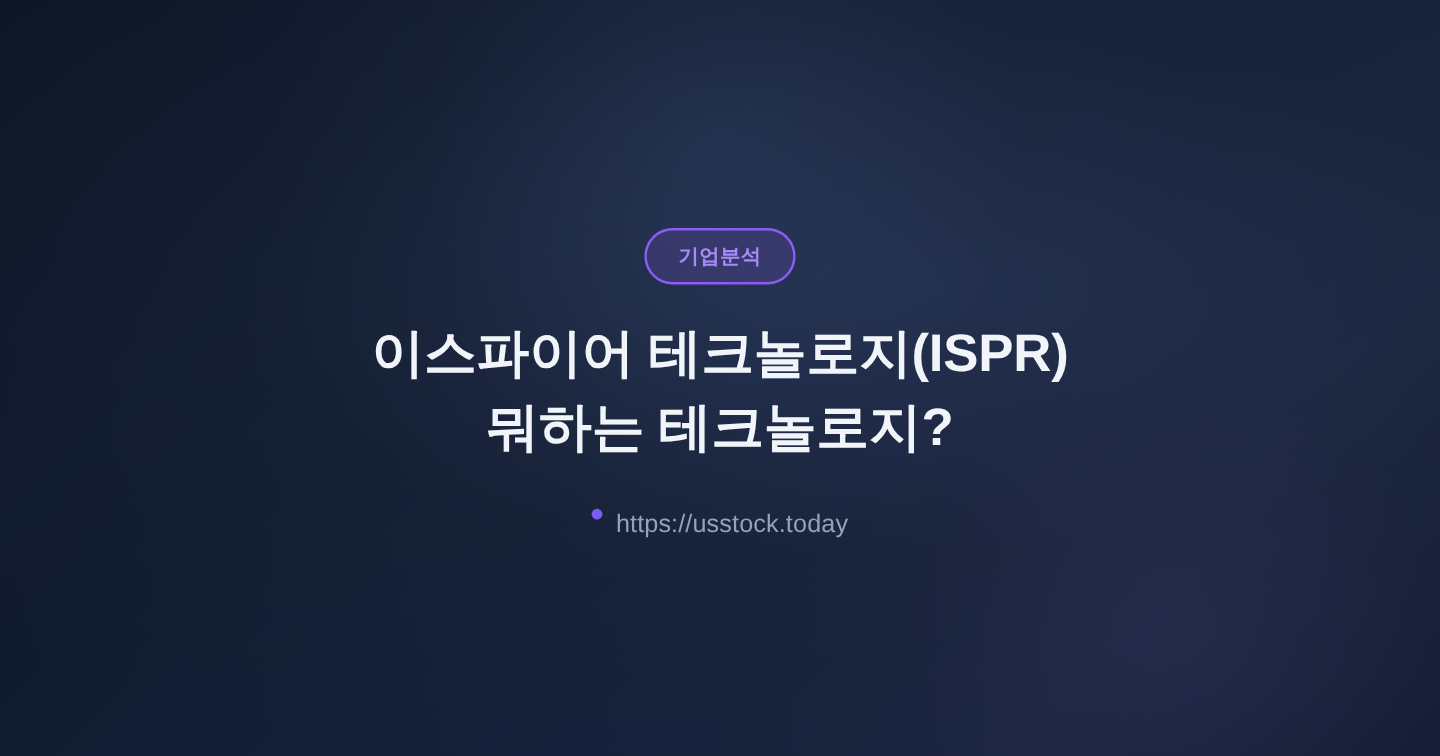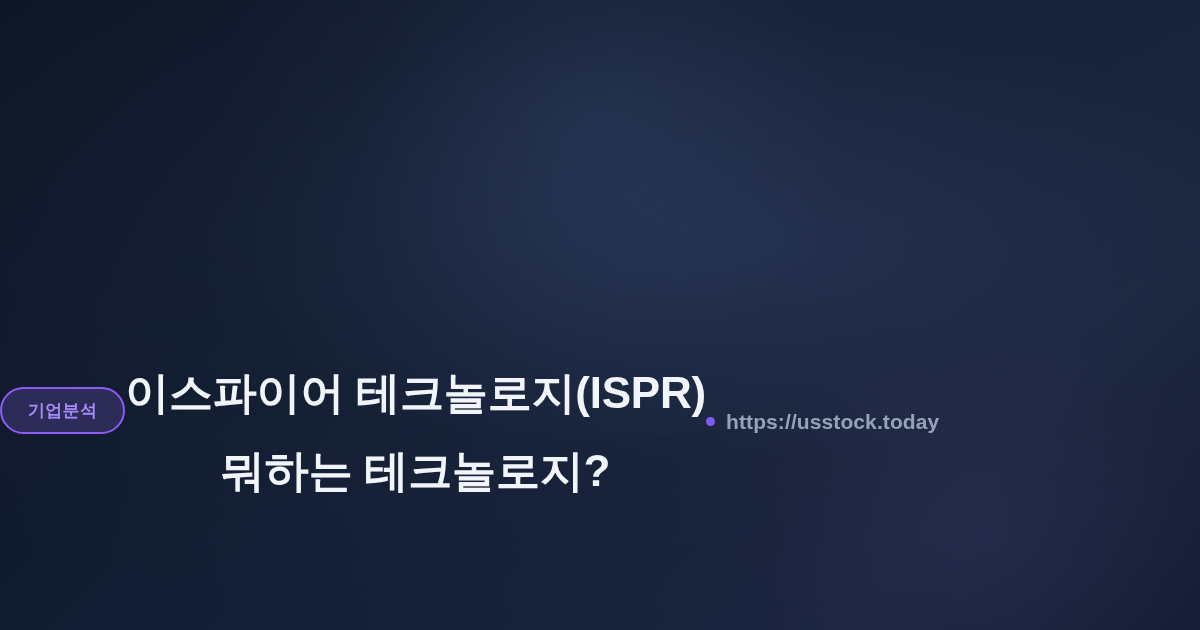--- a/index.html
+++ b/index.html
@@ -51,20 +51,21 @@
     background: radial-gradient(circle, rgba(72, 61, 118, 0.22) 0%, rgba(40, 38, 74, 0.10) 48%, rgba(15, 23, 42, 0) 72%);
     pointer-events: none;
   }
 
   .content {
     position: relative;
     z-index: 2;
     width: 100%;
     height: 100%;
     display: flex;
+    flex-direction: column;
     align-items: center;
     justify-content: flex-start;
     padding-top: 190px;
     box-sizing: border-box;
   }
 
   .badge {
     display: inline-flex;
     align-items: center;
     justify-content: center;
@@ -90,21 +91,20 @@
     font-size: 44px;
     font-weight: bold;
     line-height: 62px;
     letter-spacing: -0.2px;
     max-width: 1000px;
   }
 
   .title .line {
     display: block;
     white-space: nowrap;
-    margin-top: 16px;
   }
 
   .url-row {
     display: flex;
     align-items: center;
     justify-content: center;
     gap: 11px;
     margin-top: 22px;
   }
 
@@ -112,23 +112,24 @@
     width: 9px;
     height: 9px;
     border-radius: 50%;
     background: #7c5cf0;
     flex: 0 0 auto;
   }
 
   .url-text {
     color: #94a3b8;
     font-size: 21px;
-    font-weight: bold;
+    font-weight: normal;
     letter-spacing: 0.1px;
     line-height: 1;
+    margin-top: 16px;
   }
 </style>
 </head>
 <body>
 
 <div class="card">
 
   <div class="glow-top"></div>
   <div class="glow-right"></div>
 

